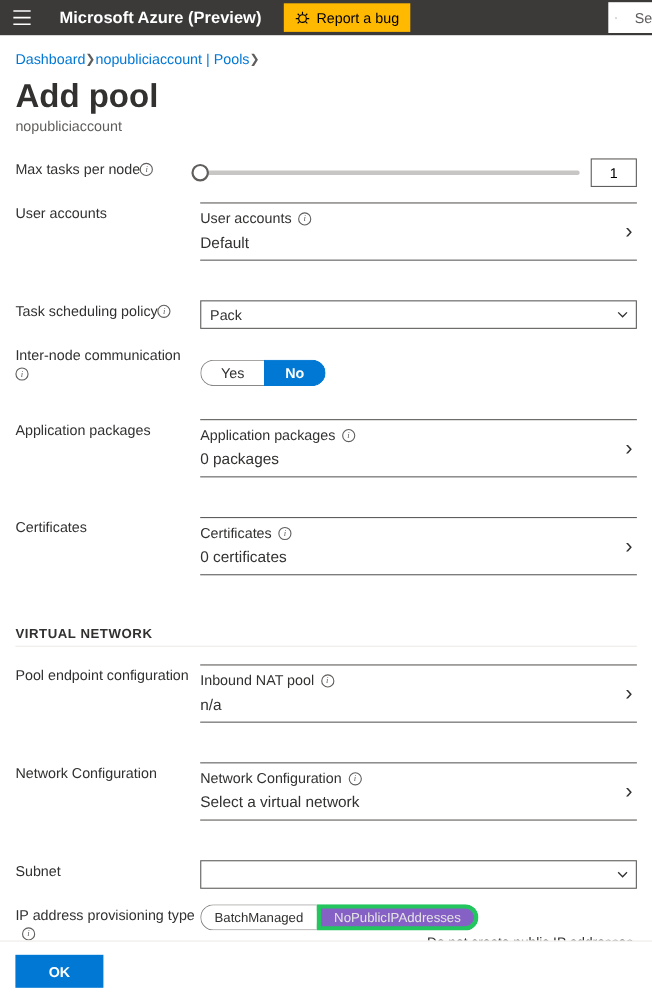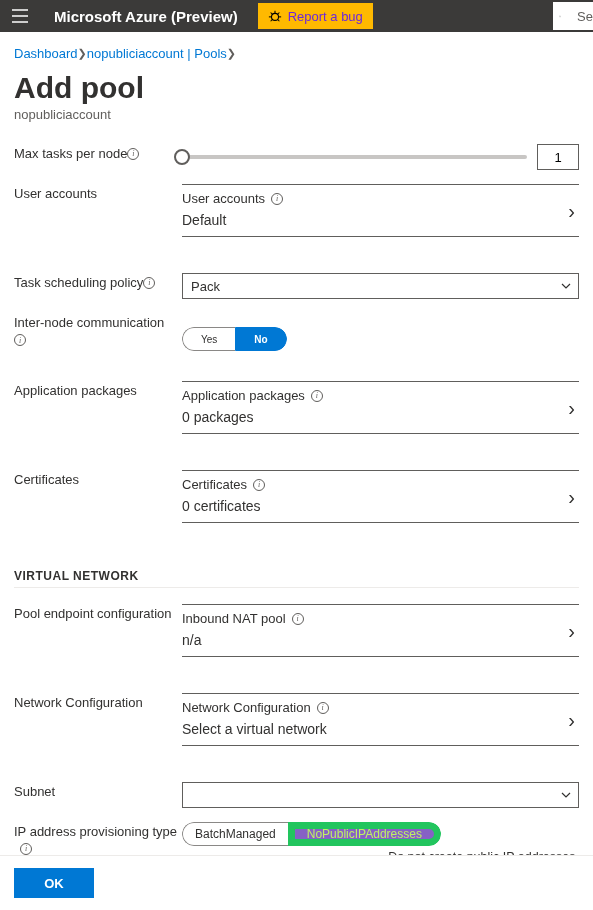--- a/index.html
+++ b/index.html
@@ -3,21 +3,21 @@
   <meta charset="utf-8">
   <style>
     * { box-sizing: border-box; margin: 0; padding: 0; font-family: "Segoe UI", Arial, sans-serif; }
     body { width: 593px; height: 910px; background: #fff; color: #323130; font-size: 13px; position: relative; overflow: hidden; }
 
     
     .topbar { height: 32px; background: #3b3a39; display: flex; align-items: center; color: #fff; }
     .hamburger { width: 40px; height: 40px; display: flex; align-items: center; justify-content: center; cursor: pointer; }
     .hamburger svg { width: 16px; height: 14px; }
     .app-title { font-weight: 600; font-size: 15px; margin-left: 14px; flex: 0 0 auto; }
-    .bug-btn { margin-left: 20px; background: #ffb900; color: #6d28d9; border: none; height: 26px; padding: 0 10px; display: flex; align-items: center; gap: 6px; cursor: pointer; font-size: 13px; }
+    .bug-btn { margin-left: 20px; background: #ffb900; color: #000000; border: none; height: 26px; padding: 0 10px; display: flex; align-items: center; gap: 6px; cursor: pointer; font-size: 13px; }
     .bug-btn svg { width: 14px; height: 14px; }
     .search-box { margin-left: auto; margin-right: 0; width: 40px; height: 28px; background: #fff; display: flex; align-items: center; padding-left: 6px; color: #605e5c; gap: 16px; }
 
     
     .content { padding: 14px 14px 0 14px; }
     .breadcrumb { font-size: 13px; display: flex; align-items: center; gap: 0; flex-wrap: wrap; margin-bottom: 10px; }
     .breadcrumb a { color: #0078d4; text-decoration: none; cursor: pointer; }
     .breadcrumb .chev { color: #605e5c; font-size: 11px; }
     h1.page-title { font-size: 30px; font-weight: 600; margin-bottom: 2px; }
     .subtitle { font-size: 13px; color: #605e5c; margin-bottom: 22px; }
@@ -39,31 +39,31 @@
     .exp-block .head { display: flex; align-items: center; gap: 6px; font-size: 13px; color: #323130; }
     .exp-block .val { margin-top: 6px; font-size: 14px; color: #323130; }
     .exp-block .arrow { position: absolute; right: 4px; top: 50%; transform: translateY(-50%); color: #323130; cursor: pointer; font-size: 20px; }
 
     
     .azure-select { width: 100%; height: 26px; border: 1px solid #605e5c; background: #fff; padding: 0 24px 0 8px; font-size: 13px; position: relative; display: flex; align-items: center; cursor: pointer; }
     .azure-select .chev-down { position: absolute; right: 6px; top: 50%; transform: translateY(-50%); }
 
     
     .pill-group { display: inline-flex; border-radius: 14px; overflow: hidden; height: 24px; }
-    .pill { padding: 0 18px; display: flex; align-items: center; font-size: 10px; cursor: pointer; }
+    .pill { padding: 0 18px; display: flex; align-items: center; font-size: 13px; cursor: pointer; }
     .pill.off { background: #fff; border: 1px solid #8a8886; color: #323130; border-right: none; border-radius: 14px 0 0 14px; }
     .pill.on { background: #0078d4; color: #fff; font-weight: 600; border: 1px solid #0078d4; border-radius: 0 14px 14px 0; }
 
     .section-header { font-size: 12px; font-weight: 700; letter-spacing: 0.5px; color: #323130; border-bottom: 1px solid #edebe9; padding-bottom: 4px; margin: 24px 0 16px 0; }
 
     
     .ip-pill-group { display: inline-flex; border-radius: 14px; overflow: hidden; height: 24px; }
     .ip-pill { padding: 0 12px; display: flex; align-items: center; font-size: 12px; cursor: pointer; white-space: nowrap; }
     .ip-pill.left { background: #fff; border: 1px solid #8a8886; color: #323130; border-right: none; border-radius: 14px 0 0 14px; }
-    .ip-pill.right { background: #8661c5; color: #bef264; border: 7px solid #22c55e; border-radius: 0 14px 14px 0; }
+    .ip-pill.right { background: #8661c5; color: #e5e5e5; border: 4px solid #22c55e; border-radius: 0 14px 14px 0; }
     .ip-help { text-align: right; font-size: 12.5px; margin-top: 4px; }
 
     
     .footer { position: absolute; bottom: 0; left: 0; right: 0; border-top: 1px solid #edebe9; padding: 12px 14px; background: #fff; }
     .ok-btn { background: #0078d4; color: #fff; border: none; height: 30px; width: 80px; font-size: 13px; font-weight: 600; cursor: pointer; }
 
     svg.chev-down { width: 12px; height: 12px; }
   </style>
 </head>
 <body>

